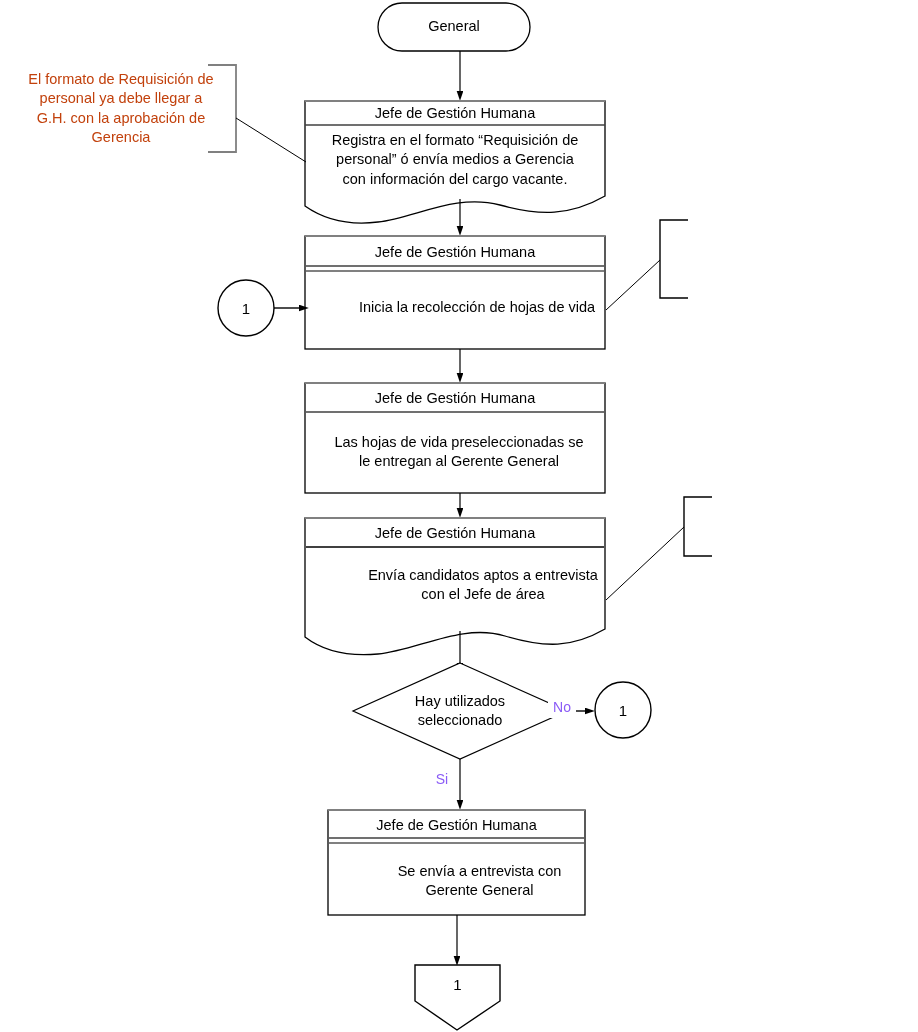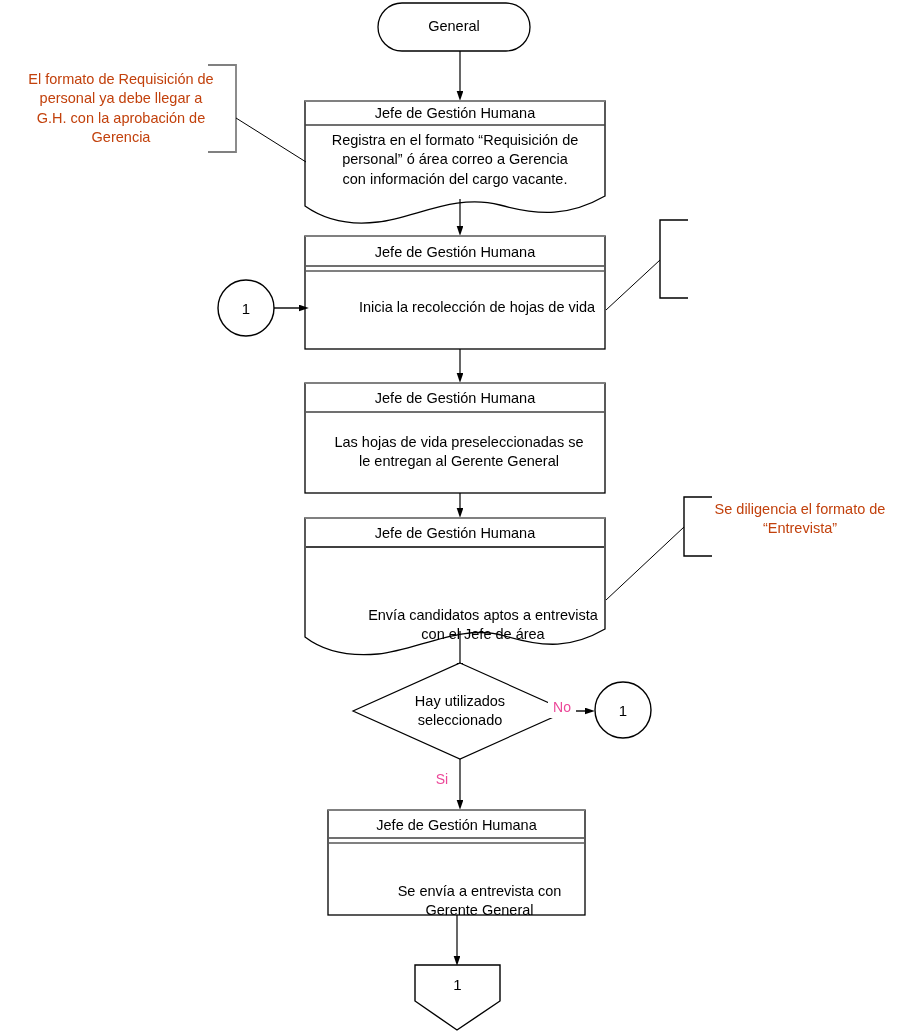--- a/index.html
+++ b/index.html
@@ -42,21 +42,21 @@
     box-sizing: border-box;
     color: #c2410c;
     font-size: 14.5px;
     line-height: 1.34;
     text-align: center;
     white-space: pre-line;
   }
   .edge-label {
     position: absolute;
     box-sizing: border-box;
-    color: #ec4899;
+    color: #8b5cf6;
     font-size: 14px;
     background: #ffffff;
     text-align: center;
     line-height: 1.1;
   }
   .conn-text {
     position: absolute;
     box-sizing: border-box;
     color: #000000;
     font-size: 15px;
@@ -140,52 +140,50 @@
     <polygon points="415,965 500,965 500,1001 457,1030 415,1001" fill="#ffffff" stroke="#000000" stroke-width="1.4"></polygon>
 
     <path d="M208,65 L236,65 L236,152 L208,152" fill="none" stroke="#808080" stroke-width="1.8"></path>
     <line x1="236" y1="118" x2="306" y2="162" stroke="#000000" stroke-width="1"></line>
   </svg>
 
   <div class="node-text" style="left:378px; top:3px; width:152px; height:48px;">General</div>
 
   <div class="node-text" style="left:305px; top:102px; width:300px; height:23px;">Jefe de Gestión Humana</div>
   <div class="node-text" style="left:307px; top:127px; width:296px; height:66px;">Registra en el formato “Requisición de
-personal” ó área correo a Gerencia
+personal” ó envía medios a Gerencia
 con información del cargo vacante.</div>
 
   <div class="node-text" style="left:305px; top:240px; width:300px; height:26px;">Jefe de Gestión Humana</div>
   <div class="node-text" style="left:307px; top:285px; width:340px; height:46px;">Inicia la recolección de hojas de vida</div>
 
   <div class="conn-text" style="left:218px; top:280px; width:56px; height:56px;">1</div>
 
   <div class="node-text" style="left:305px; top:386px; width:300px; height:25px;">Jefe de Gestión Humana</div>
   <div class="node-text" style="left:307px; top:427px; width:304px; height:50px;">Las hojas de vida preseleccionadas se
 le entregan al Gerente General</div>
 
   <div class="node-text" style="left:305px; top:521px; width:300px; height:25px;">Jefe de Gestión Humana</div>
-  <div class="node-text" style="left:307px; top:560px; width:352px; height:50px;margin-top:40px;">Envía candidatos aptos a entrevista
+  <div class="node-text" style="left:307px; top:560px; width:352px; height:50px;">Envía candidatos aptos a entrevista
 con el Jefe de área</div>
 
   <div class="node-text" style="left:380px; top:688px; width:160px; height:46px;">Hay utilizados
 seleccionado</div>
 
   <div class="edge-label" style="left:548px; top:700px; width:28px; height:18px;">No</div>
   <div class="edge-label" style="left:430px; top:772px; width:24px; height:18px;">Si</div>
 
   <div class="conn-text" style="left:595px; top:682px; width:56px; height:56px;">1</div>
 
   <div class="node-text" style="left:328px; top:814px; width:257px; height:24px;">Jefe de Gestión Humana</div>
-  <div class="node-text" style="left:330px; top:876px; width:259px; height:50px;padding-left:40px;">Se envía a entrevista con
+  <div class="node-text" style="left:330px; top:856px; width:259px; height:50px;padding-left:40px;">Se envía a entrevista con
 Gerente General</div>
 
   <div class="conn-text" style="left:415px; top:967px; width:85px; height:34px;">1</div>
 
   <div class="note-text" style="left:8px; top:70px; width:226px;">El formato de Requisición de
 personal ya debe llegar a
 G.H. con la aprobación de
 Gerencia</div>
 
 
-  <div class="note-text" style="left:686px; top:500px; width:228px;">Se diligencia el formato de
-“Entrevista”</div>
 
 </div>
 
 </body></html>

